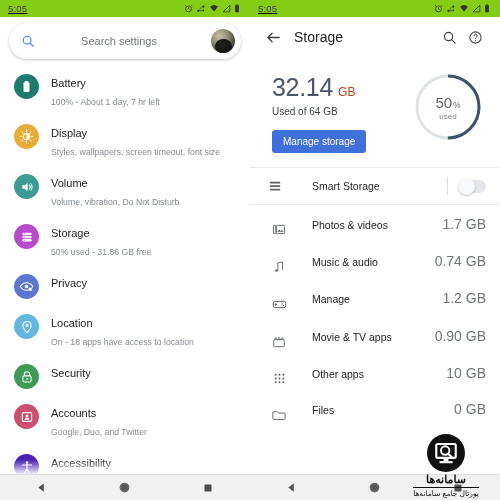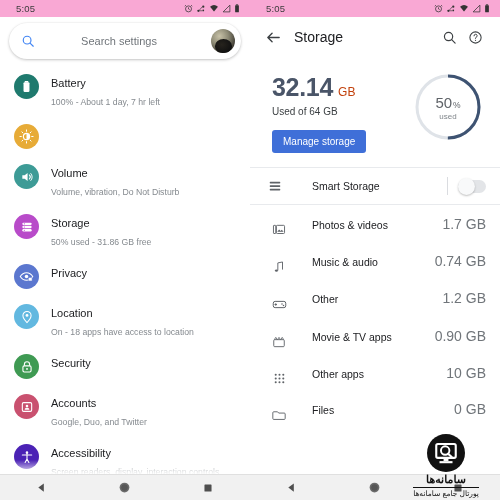--- a/index.html
+++ b/index.html
@@ -9,23 +9,24 @@
     font-family: "Liberation Sans", sans-serif;
     overflow: hidden;
   }
   .screen { position: relative; width: 500px; height: 500px; background: #000; display: flex; }
 
   .pane { position: relative; width: 250px; height: 500px; background: #ffffff; overflow: hidden; }
   .pane.left { border-right: 0; }
 
   
   .statusbar {
-    height: 17px; background: #f9a8d4;
+    height: 17px; background: #84cc16;
     display: flex; align-items: center; justify-content: space-between;
-    padding: 0 10px 0 16px;
+    padding: 0 10px 0 8px;
+    text-decoration: underline;
   }
   .status-time { font-size: 9.5px; color: #3c3c3c; letter-spacing: .2px; }
   .status-icons { display: flex; align-items: center; gap: 3px; }
   .status-icons svg { display: block; }
 
   
   .searchbar {
     margin: 6px 9px 0 9px; height: 36px; background: #fff;
     border-radius: 19px; display: flex; align-items: center;
     box-shadow: 0 1px 3px rgba(0,0,0,.22), 0 0 0 .5px rgba(0,0,0,.04);
@@ -73,21 +74,21 @@
   .appbar .act { width: 26px; height: 26px; display:flex; align-items:center; justify-content:center; cursor:pointer; }
 
   
   .summary {
     display: flex; align-items: flex-start; padding: 8px 16px 14px 22px;
     border-bottom: 1px solid #e8eaed;
     position: relative;
   }
   .sum-left { flex: 1; padding-top: 8px; }
   .sum-amount { display: flex; align-items: baseline; gap: 5px; }
-  .sum-num { font-size: 25px; color: #4a5568; font-weight: 700; letter-spacing: -.3px; }
+  .sum-num { font-size: 25px; color: #4a5568; font-weight: 400; letter-spacing: -.3px; }
   .sum-unit { font-size: 12px; color: #c2410c; }
   .sum-of { font-size: 10px; color: #3c4043; margin-top: 4px; }
   .manage-btn {
     margin-top: 13px; display: inline-block;
     background: #3f6fd8; color: #fff; font-size: 10px;
     padding: 6px 11px; border-radius: 3px; border: none; cursor: pointer;
     font-family: "Liberation Sans", sans-serif;
   }
   .donut { position: relative; width: 72px; height: 72px; margin-top: 6px; flex: 0 0 auto; }
   .donut svg { display: block; }
@@ -217,20 +218,24 @@
 
       <div class="setting-row">
         <span class="setting-icon" style="background:#e7ab37">
           <svg width="15" height="15" viewBox="0 0 24 24">
               <circle cx="12" cy="12" r="5" fill="none" stroke="#fff" stroke-width="1.8"></circle>
               <path d="M12 7 A5 5 0 0 1 12 17 Z" fill="#fff"></path>
               <g stroke="#fff" stroke-width="1.6" stroke-linecap="round">
                 <path d="M12 1.5v2.2M12 20.3v2.2M1.5 12h2.2M20.3 12h2.2M4.6 4.6l1.6 1.6M17.8 17.8l1.6 1.6M19.4 4.6l-1.6 1.6M6.2 17.8l-1.6 1.6"></path>
               </g>
             </svg>
+        </span>
+        <span class="setting-text">
+          <span class="setting-title">Display</span><br>
+          <span class="setting-sub">Styles, wallpapers, screen timeout, font size</span>
         </span>
       </div>
 
       <div class="setting-row">
         <span class="setting-icon" style="background:#3d9b96">
           <svg width="14" height="14" viewBox="0 0 24 24">
               <path d="M4 9v6h4l5 4V5L8 9H4z" fill="#fff"></path>
               <path d="M16 8.5a5 5 0 0 1 0 7" fill="none" stroke="#fff" stroke-width="1.8" stroke-linecap="round"></path>
               <path d="M18.6 6a8.5 8.5 0 0 1 0 12" fill="none" stroke="#fff" stroke-width="1.6" stroke-linecap="round"></path>
             </svg>
@@ -481,21 +486,21 @@
         <span class="cat-icon">
           <svg width="15" height="15" viewBox="0 0 24 24">
               <rect x="2" y="7" width="20" height="10" rx="3" fill="none" stroke="#5f6368" stroke-width="1.6"></rect>
               <path d="M6 10v4M4 12h4" stroke="#5f6368" stroke-width="1.5"></path>
               <circle cx="16" cy="11" r="1.2" fill="#5f6368"></circle>
               <circle cx="18.4" cy="13.4" r="1.2" fill="#5f6368"></circle>
             </svg>
         </span>
         <span class="cat-body">
           <span class="cat-head">
-            <span class="cat-name">Other</span>
+            <span class="cat-name">Manage</span>
             <span class="cat-size">1.2 GB</span>
           </span>
           <span class="cat-bar"><span style="width: 1%; background: rgb(122, 136, 156);"></span></span>
         </span>
       </div>
 
       <div class="cat-row">
         <span class="cat-icon">
           <svg width="14" height="14" viewBox="0 0 24 24">
               <rect x="3" y="8" width="18" height="12" rx="1.6" fill="none" stroke="#5f6368" stroke-width="1.6"></rect>

